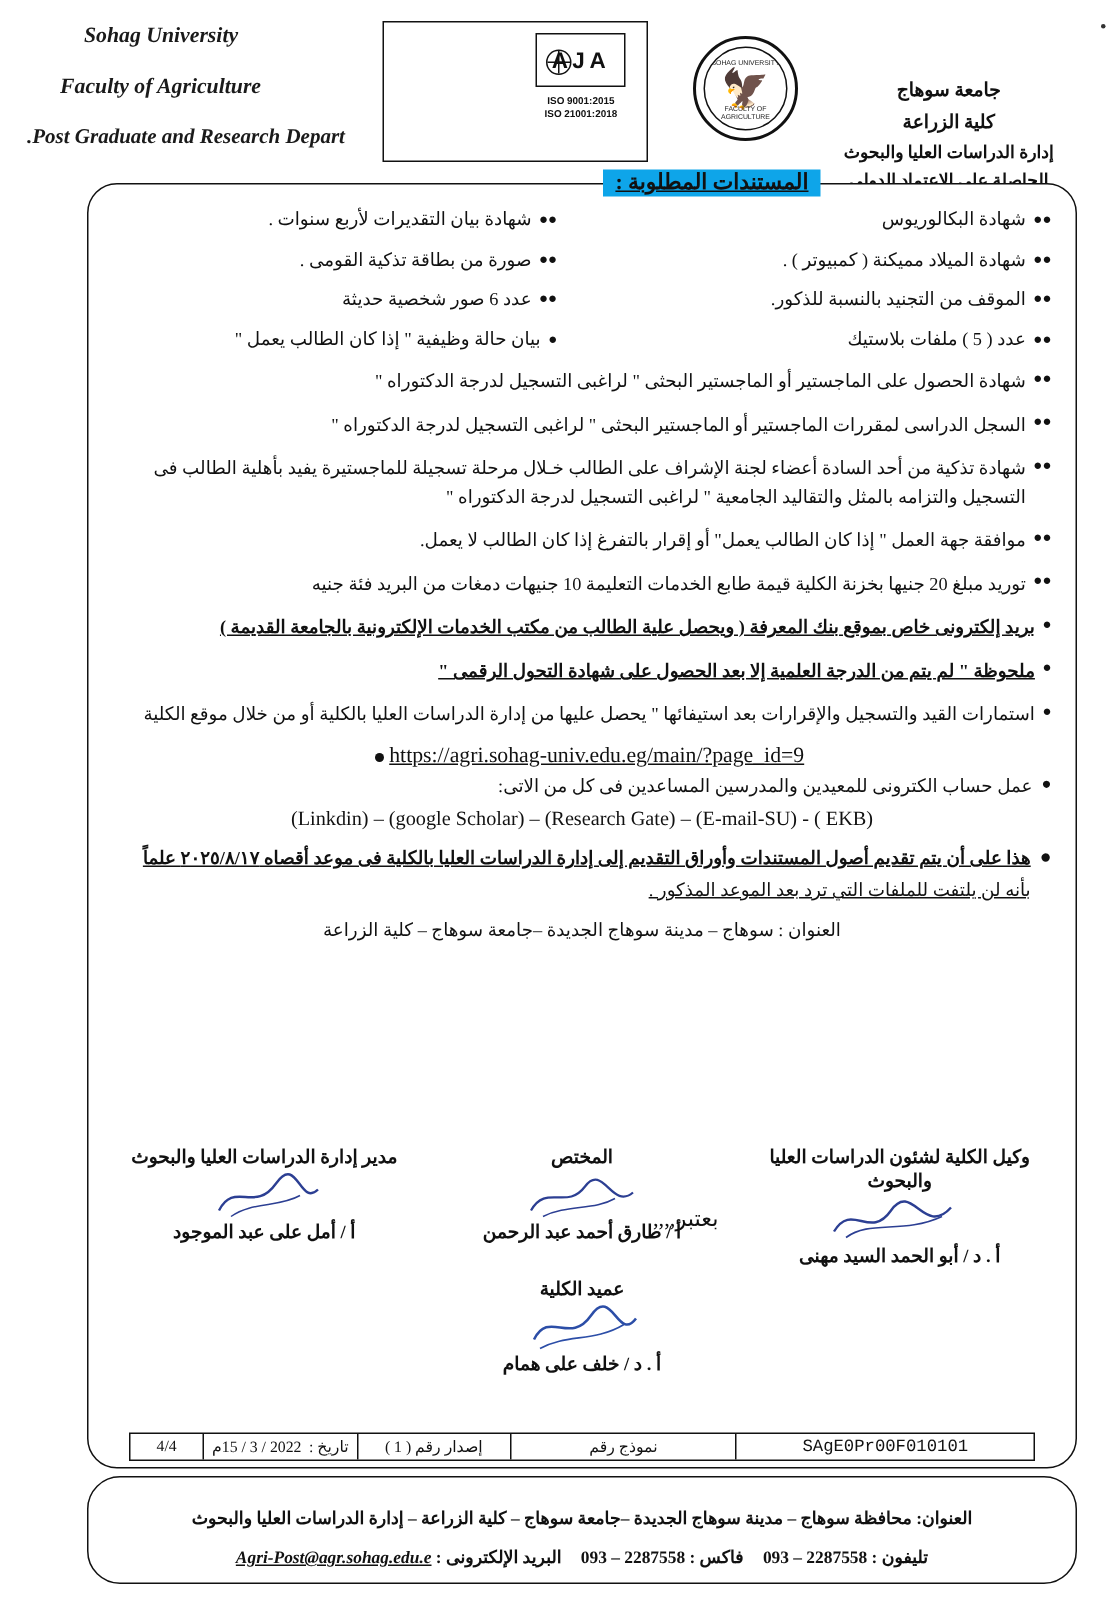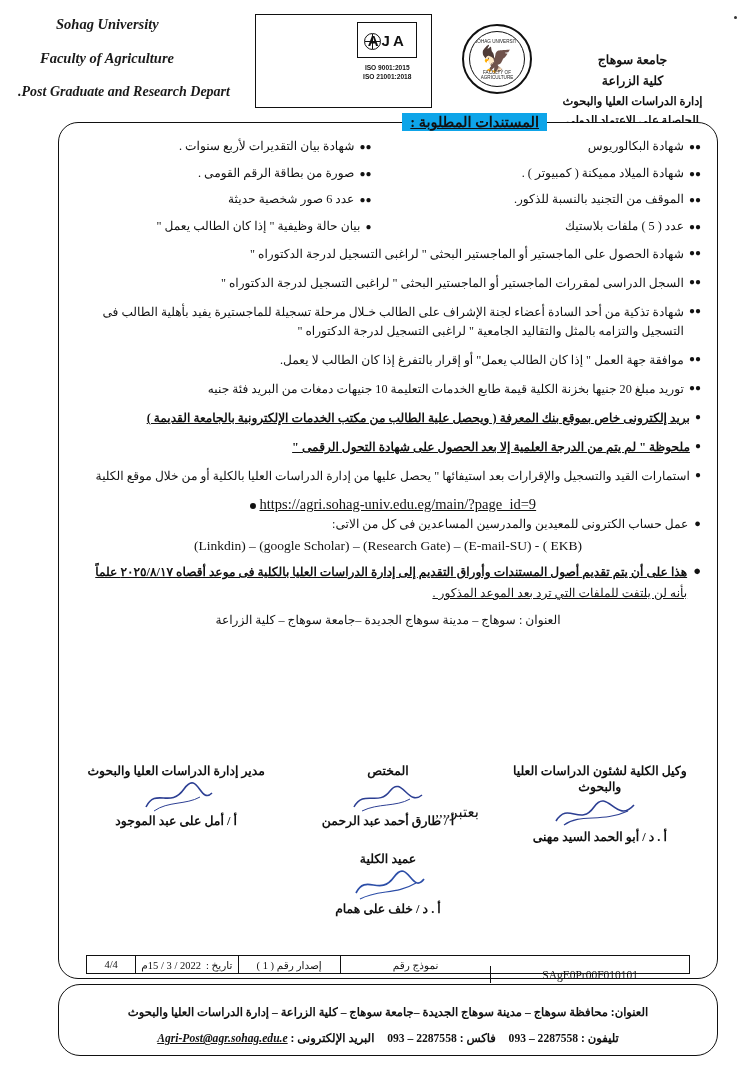--- a/index.html
+++ b/index.html
@@ -177,21 +177,21 @@
   }
 
   
   .ftable{
     position:absolute;left:86px;top:955px;width:604px;height:19px;
     border:1px solid #111;box-sizing:border-box;display:flex;direction:rtl;
     font-size:10.5px;font-family:"Liberation Serif", serif;
   }
   .fc{display:flex;align-items:center;justify-content:center;height:100%;box-sizing:border-box;}
   .fc.b{border-left:1px solid #111;}
-  .fc1{width:33%;font-family:Liberation Serif, serif;font-size:11.5px;margin-top:10px;}
+  .fc1{width:33%;font-family:Liberation Mono, monospace;font-size:11.5px;}
   .fc2{width:25%;}
   .fc3{width:17%;align-items:center;}
   .fc4{width:17%;}
   .fc5{width:8%;}
 
   
   .bottom{
     position:absolute;left:58px;top:984px;width:660px;height:72px;
     border:1.5px solid #111;border-radius:22px;box-sizing:border-box;
     display:flex;flex-direction:column;align-items:center;justify-content:center;
@@ -272,21 +272,21 @@
           </div>
         </div>
 
         <div class="col col-left">
           <div class="li">
             <span class="bullets">●●</span>
             <span class="txt">شهادة بيان التقديرات لأربع سنوات .</span>
           </div>
           <div class="li">
             <span class="bullets">●●</span>
-            <span class="txt">صورة من بطاقة الرقم القومى .</span>
+            <span class="txt">صورة من بطاقة تذكية القومى .</span>
           </div>
           <div class="li">
             <span class="bullets">●●</span>
             <span class="txt">عدد 6 صور شخصية حديثة</span>
           </div>
           <div class="li">
             <span class="bullets">●</span>
             <span class="txt">بيان حالة وظيفية " إذا كان الطالب يعمل "</span>
           </div>
         </div>

